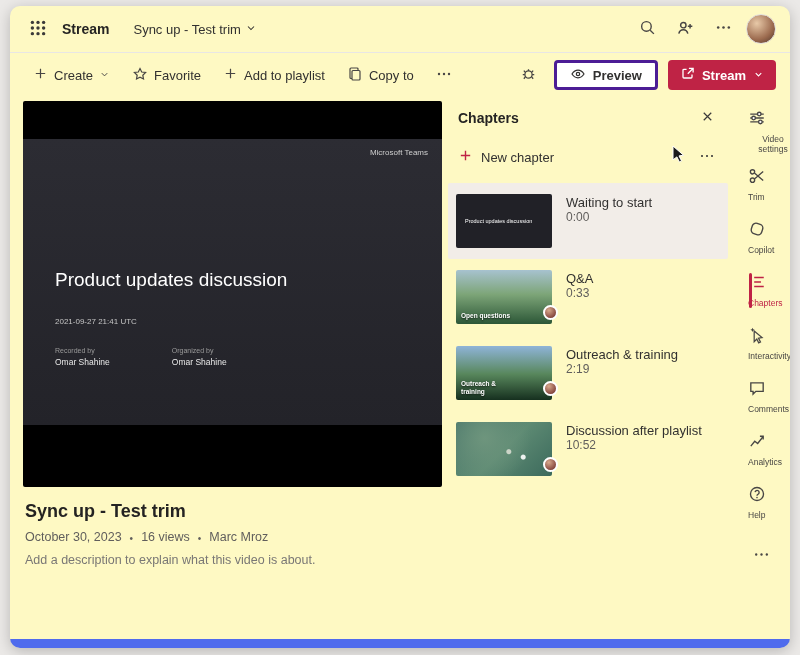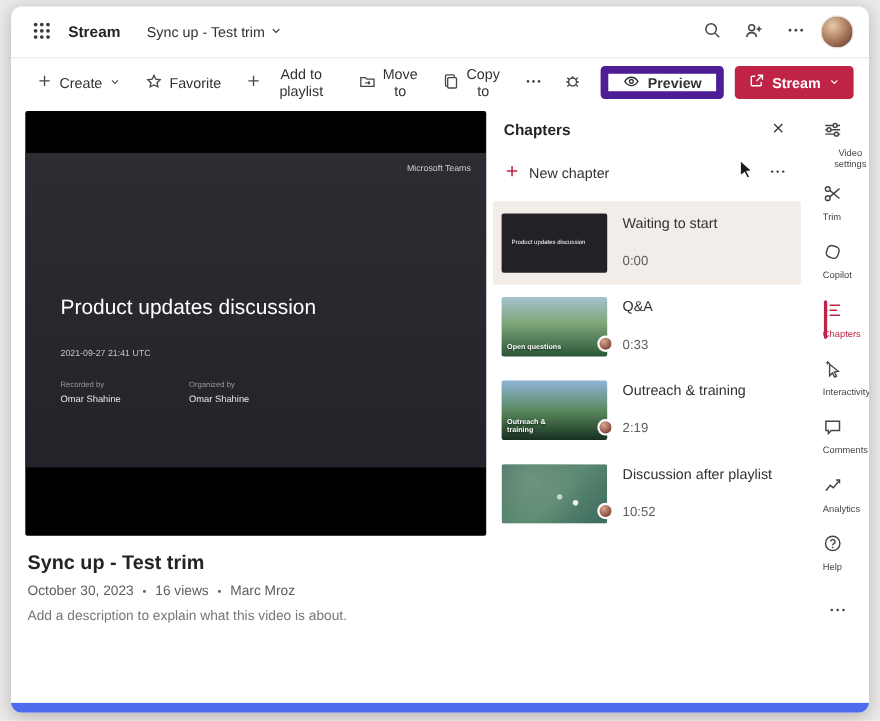--- a/index.html
+++ b/index.html
@@ -1,19 +1,19 @@
 <!DOCTYPE html>
 <html style="--accent-red: #bf2345; --bottom-bar-blue: #4f6bed;"><head>
 <meta charset="utf-8">
 <style>
   * { margin:0; padding:0; box-sizing:border-box; }
   html,body { width:800px; height:655px; overflow:hidden;
     font-family:"Liberation Sans", sans-serif; background:#ebe9e7; }
   .card { position:absolute; left:10px; right:10px; top:6px; bottom:7px;
-    background:#ffffff; border-radius:10px; box-shadow:0 3px 14px rgba(0,0,0,.22);
+    background:#fef9c3; border-radius:10px; box-shadow:0 3px 14px rgba(0,0,0,.22);
     overflow:hidden; }
 
   
   .topbar { height:46px; display:flex; align-items:center; padding:0 14px; gap:10px; }
   .waffle-btn { width:28px; height:28px; display:flex; align-items:center; justify-content:center;
     border:none; background:none; cursor:pointer; color:#3b3a39; }
   .app-name { font-size:14px; font-weight:bold; color:#252423; margin-right:14px; }
   .doc-title { display:flex; align-items:center; gap:4px; font-size:13px; color:#323130; cursor:pointer; }
   .topbar-right { margin-left:auto; display:flex; align-items:center; gap:8px; }
   .icon-btn { width:30px; height:30px; border:none; background:none; display:flex; align-items:center;
@@ -23,21 +23,21 @@
 
   .divider { height:1px; background:#e8e6e4; }
 
   
   .toolbar { height:44px; display:flex; align-items:center; padding:0 14px; gap:4px; }
   .tb-btn { display:flex; align-items:center; gap:6px; border:none; background:none; cursor:pointer;
     font-size:13px; color:#323130; padding:6px 9px; border-radius:4px; font-family:inherit; }
   .tb-btn svg { color:#484644; }
   .toolbar-right { margin-left:auto; display:flex; align-items:center; gap:10px; }
   .preview-btn { display:flex; align-items:center; gap:7px; font-size:13px; font-weight:bold; color:#323130;
-    background:#fff; border:7px solid #4c1d95; border-radius:4px; height:30px; padding:0 13px; cursor:pointer;
+    background:#fff; border:3px solid #4c1d95; border-radius:4px; height:30px; padding:0 13px; cursor:pointer;
     font-family:inherit; }
   .share-btn { display:flex; align-items:center; gap:7px; font-size:13px; font-weight:bold; color:#fff;
     background:var(--accent-red,#bf2345); border:none; border-radius:4px; height:30px; padding:0 12px;
     cursor:pointer; font-family:inherit; }
 
   
   .content { position:relative; display:flex; height:499px; }
   .main-col { width:432px; padding:4px 0 0 13px; }
 
   .player { position:relative; width:419px; height:386px; background:#000; border-radius:2px; overflow:hidden; }
@@ -84,21 +84,21 @@
   .lens { position:absolute; right:22px; top:13px; width:28px; height:28px; border-radius:50%;
     background:radial-gradient(circle at 40% 40%, #5a5a66 0%, #22222a 55%, #44444e 100%);
     border:2px solid #32323c; }
   .thumb-aerial .thumb-inner { background:
     radial-gradient(circle at 70% 65%, rgba(255,255,255,.9) 0 2px, transparent 3px),
     radial-gradient(circle at 55% 55%, rgba(230,230,220,.8) 0 2px, transparent 3px),
     radial-gradient(circle at 30% 30%, #6e957d 0%, transparent 60%),
     linear-gradient(135deg,#49756a 0%,#5d8a73 50%,#3c6a5c 100%); }
   .chip-avatar { position:absolute; right:-6px; bottom:4px; width:15px; height:15px; border-radius:50%;
     border:2px solid #fff; background:radial-gradient(circle at 35% 30%, #d8a98c, #8a4b42 70%, #53291f); }
-  .chapter-text { display:flex; flex-direction:column; justify-content:space-between; padding:1px 0 4px 2px; }
+  .chapter-text { display:flex; flex-direction:column; justify-content:flex-start; padding:1px 0 4px 2px; }
   .chapter-title { font-size:13px; color:#323130; }
   .chapter-time { font-size:12px; color:#605e5c; }
 
   
   .rail { width:58px; display:flex; flex-direction:column; align-items:center; padding-top:8px; }
   .rail-item { position:relative; width:100%; height:53px; display:flex; flex-direction:column;
     align-items:flex-start; justify-content:center; gap:4px; border:none; background:none; cursor:pointer;
     color:#484644; font-family:inherit;margin-left:32px; }
   .rail-label { font-size:8.5px; line-height:1.2; text-align:center; max-width:50px; color:inherit; }
   .rail-item.active { color:var(--accent-red,#bf2345); }
@@ -190,28 +190,20 @@
           <path d="M8 2.5l1.7 3.5 3.9.5-2.8 2.7.7 3.8L8 11.2 4.5 13l.7-3.8-2.8-2.7 3.9-.5z"></path>
           </svg></span>
       <span>Favorite</span>
     </button>
     <button class="tb-btn">
       <span>
         <svg width="15" height="15" viewBox="0 0 16 16" fill="none" stroke="currentColor" stroke-width="1.3">
           <path d="M8 3v10M3 8h10"></path>
           </svg></span>
       <span>Add to playlist</span>
-    </button>
-    <button class="tb-btn">
-      <span>
-        <svg width="16" height="16" viewBox="0 0 16 16" fill="none" stroke="currentColor" stroke-width="1.2">
-          <path d="M2 4.5h4L7.5 6H14v6.5H2z"></path>
-            <path d="M6 9.3h4.3M10.3 9.3L8.9 8M10.3 9.3L8.9 10.6"></path>
-          </svg></span>
-      <span>Move to</span>
     </button>
     <button class="tb-btn">
       <span>
         <svg width="16" height="16" viewBox="0 0 16 16" fill="none" stroke="currentColor" stroke-width="1.2">
           <rect x="5" y="4.5" width="8" height="9.5" rx="1"></rect>
             <path d="M11 4.5V3a1 1 0 0 0-1-1H4a1 1 0 0 0-1 1v8.5a1 1 0 0 0 1 1h1"></path>
           </svg></span>
       <span>Copy to</span>
     </button>
     <button class="tb-btn">

